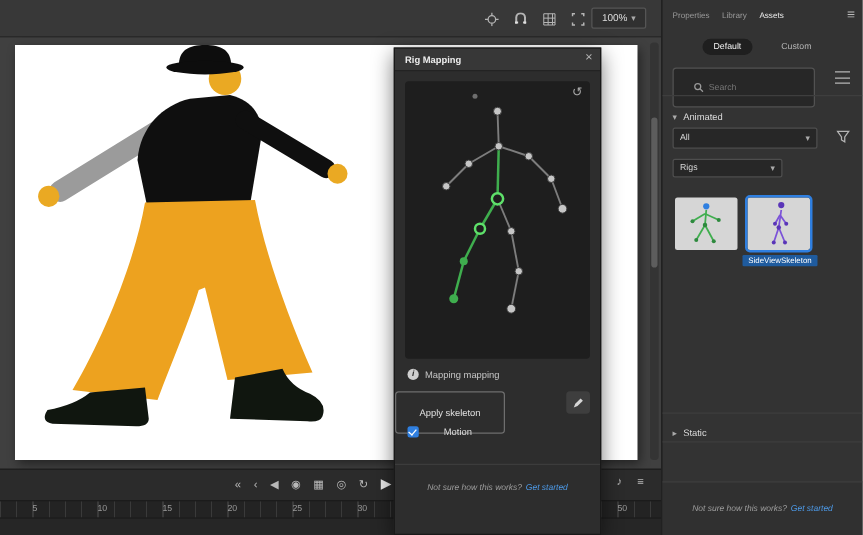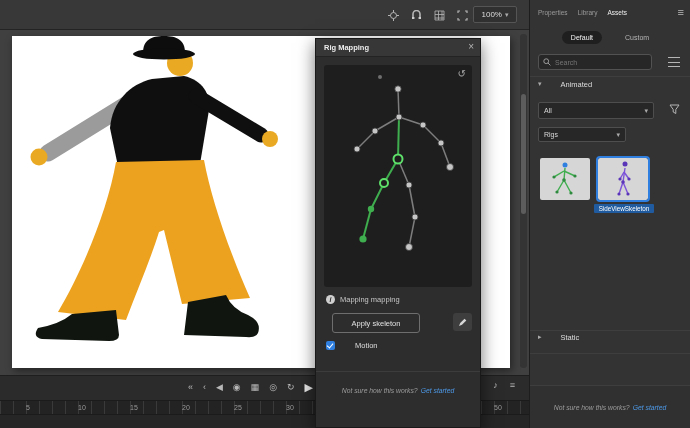--- a/index.html
+++ b/index.html
@@ -33,45 +33,45 @@
   .tl-tracks { position:absolute; left:0; top:39px; width:100%; height:14px; background:#262626; }
 
   
   .right-panel { position:absolute; left:529px; top:0; width:161px; height:428px; background:#333333; border-left:1px solid #1d1d1d; }
   .rp-tabs { position:absolute; top:0; left:0; width:100%; height:24px; display:flex; align-items:center; gap:10px; padding-left:8px; font-size:6.5px; color:#9a9a9a; }
   .rp-tab.active { color:#f0f0f0; }
   .rp-menu { position:absolute; right:6px; top:6px; font-size:11px; color:#bbb; }
   .rp-modes { position:absolute; top:27px; left:0; width:100%; height:20px; display:flex; align-items:center; justify-content:center; gap:14px; font-size:7px; }
   .mode-btn { padding:3px 9px; border-radius:8px; color:#b5b5b5; }
   .mode-btn.active { background:#1f1f1f; color:#f2f2f2; }
-  .rp-search { position:absolute; top:54px; left:8px; width:114px; height:16px; background:#272727; border:1px solid #525252; border-radius:3px; display:flex; align-items:center; padding:0 4px; gap:4px; }
+  .rp-search { position:absolute; top:54px; left:8px; width:114px; height:32px; background:#272727; border:1px solid #525252; border-radius:3px; display:flex; align-items:center; padding:0 16px; gap:4px; }
   .rp-search input { flex:1; min-width:0; background:transparent; border:none; outline:none; color:#ddd; font-size:7px; font-family:"Liberation Sans", sans-serif; }
   .rp-listicon { position:absolute; top:57px; right:10px; width:12px; height:10px; display:flex; flex-direction:column; justify-content:space-between; }
   .rp-listicon span { display:block; height:1px; background:#b5b5b5; }
   .rp-divider { position:absolute; left:0; width:100%; height:1px; background:#3e3e3e; }
-  .rp-section { position:absolute; left:0; width:100%; height:18px; display:flex; align-items:flex-start; gap:19px; padding-left:8px; font-size:7.5px; color:#dcdcdc; }
+  .rp-section { position:absolute; left:0; width:100%; height:18px; display:flex; align-items:flex-end; gap:5px; padding-left:8px; font-size:7.5px; color:#dcdcdc; }
   .chev { font-size:7px; color:#aaa; }
   .dd { position:absolute; background:#272727; border:1px solid #4e4e4e; border-radius:2px; display:flex; align-items:center; justify-content:space-between; padding:0 5px; font-size:7px; color:#d8d8d8; }
   .funnel { position:absolute; top:104px; right:10px; }
   .thumb { position:absolute; width:50px; height:42px; background:#d6d6d6; border-radius:2px; }
   .thumb.selected { outline:2px solid #2f7fe0; }
   .thumb-label { position:absolute; top:204px; left:64px; width:60px; text-align:center; font-size:6.3px; color:#fff; background:#1f5b9e; border-radius:1px; padding:1px 0; white-space:nowrap; overflow:hidden; }
   .rp-help { position:absolute; top:385px; left:0; width:100%; height:43px; border-top:1px solid #3e3e3e; display:flex; align-items:center; justify-content:center; gap:3px; font-size:6.8px; font-style:italic; color:#9c9c9c; background:#303030; }
   .link { color:#4d9ae8; font-style:italic; }
 
   
   .rig-panel { position:absolute; left:315px; top:38px; width:166px; height:390px; background:#2d2d2d; border:1px solid #191919; box-shadow:0 5px 16px rgba(0,0,0,0.55); z-index:10; }
   .rig-header { position:relative; height:18px; background:#373737; border-bottom:1px solid #232323; display:flex; align-items:center; padding:0 8px; }
   .rig-title { font-size:7.5px; font-weight:bold; color:#ececec; }
   .rig-close { position:absolute; right:6px; top:2px; font-size:10px; color:#b5b5b5; }
   .rig-viewport { position:absolute; left:8px; top:26px; width:148px; height:222px; background:#1e1e1e; border-radius:3px; }
   .rig-reset { position:absolute; top:3px; right:6px; font-size:10px; color:#a8a8a8; }
   .rig-status { position:absolute; left:10px; top:256px; display:flex; align-items:center; gap:5px; font-size:7.5px; color:#c6c6c6; }
   .info-circle { width:9px; height:9px; border-radius:50%; background:#cfcfcf; color:#2d2d2d; font-size:7px; font-weight:bold; display:flex; align-items:center; justify-content:center; font-style:italic; }
-  .apply-btn { position:absolute; left:16px; top:274px; width:88px; height:20px; border:1px solid #6e6e6e; border-radius:3px; background:transparent; color:#e0e0e0; font-size:7.5px; display:flex; align-items:center; justify-content:center; }
+  .apply-btn { position:absolute; left:0; top:274px; width:88px; height:34px; border:1px solid #6e6e6e; border-radius:3px; background:transparent; color:#e0e0e0; font-size:7.5px; display:flex; align-items:center; justify-content:center; }
   .pencil-btn { position:absolute; right:8px; top:274px; width:19px; height:18px; border-radius:3px; background:#3e3e3e; display:flex; align-items:center; justify-content:center; }
   .rig-motion { position:absolute; left:10px; top:302px; display:flex; align-items:center; gap:20px; font-size:7.5px; color:#dedede; }
   .checkbox { width:9px; height:9px; background:#2f7fe0; border-radius:2px; position:relative; }
   .checkbox::after { content:""; position:absolute; left:2px; top:1px; width:3px; height:5px; border:solid #fff; border-width:0 1.5px 1.5px 0; transform:rotate(40deg); }
   .rig-divider { position:absolute; left:0; top:332px; width:100%; height:1px; background:#3c3c3c; }
   .rig-help { position:absolute; left:0; top:348px; width:100%; display:flex; align-items:center; justify-content:center; gap:3px; font-size:6.8px; font-style:italic; color:#9c9c9c; }
 </style>
 </head>
 <body>
 

